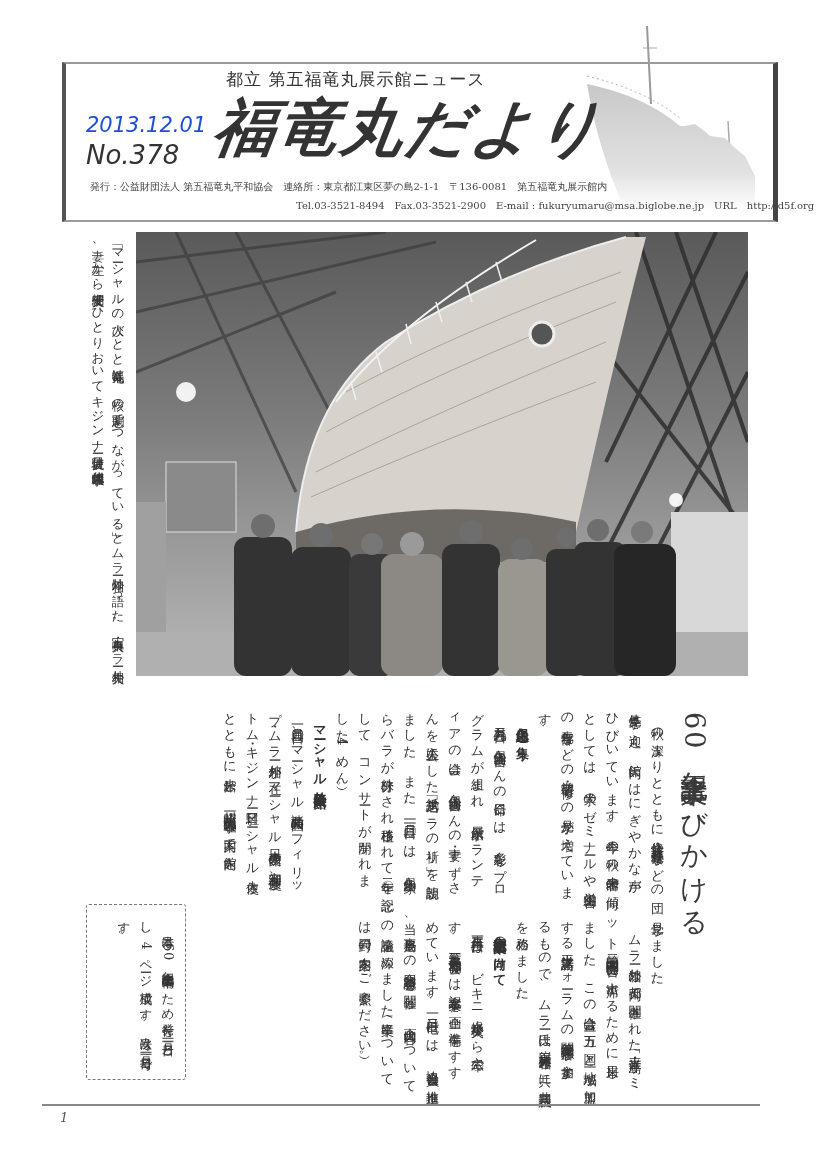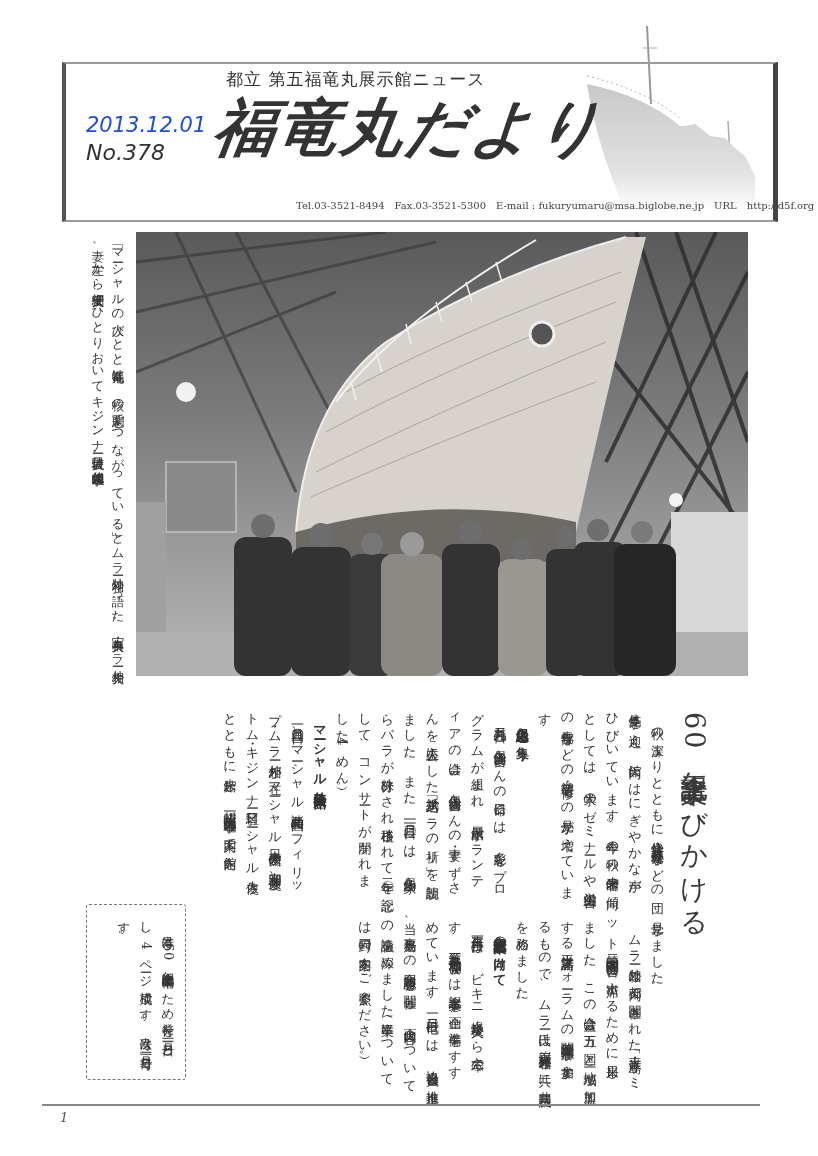--- a/index.html
+++ b/index.html
@@ -19,21 +19,21 @@
   }
   .masthead .subtitle {
     position: absolute; left: 160px; top: 4px; font-size: 17px; letter-spacing: 1px; color: #333; z-index: 2;
   }
   .masthead .date {
     position: absolute; left: 20px; top: 50px; font-family: "DejaVu Sans", "Liberation Sans", sans-serif;
     font-style: italic; font-size: 21px; color: #1d4ed8; z-index: 2; line-height: 1.1;
   }
   .masthead .number {
     position: absolute; left: 20px; top: 76px; font-family: "DejaVu Sans", "Liberation Sans", sans-serif;
-    font-style: italic; font-size: 22px; color: #333; z-index: 2;
+    font-style: italic; font-size: 26px; color: #333; z-index: 2;
   }
   .masthead .title {
     position: absolute; left: 148px; top: 22px; font-size: 62px; font-weight: bold; font-style: italic;
     letter-spacing: 2px; color: #333; transform: skewX(-8deg); z-index: 2;
   }
   .masthead .publisher {
     position: absolute; left: 24px; top: 116px; font-size: 10px; color: #444; z-index: 2; white-space: nowrap;
   }
   .masthead .contact {
     position: absolute; left: 230px; top: 135px; font-size: 10px; color: #444; z-index: 2; white-space: nowrap;
@@ -94,21 +94,22 @@
     <line x1="62" y1="0" x2="66" y2="78" stroke="#999" stroke-width="2"></line>
     <line x1="58" y1="22" x2="72" y2="22" stroke="#aaa" stroke-width="1"></line>
     <line x1="143" y1="95" x2="145" y2="130" stroke="#aaa" stroke-width="1.5"></line>
     <path d="M2 58 Q60 70 95 100 L100 100 L110 98 L118 104 L125 110 L140 112 L150 122 L160 130 L170 150 L170 185 L40 185 Q12 120 2 58 Z" fill="url(#shipfade)"></path>
     <path d="M2 50 Q60 64 95 92" stroke="#b0b0b0" fill="none" stroke-width="1" stroke-dasharray="2 3"></path>
   </svg>
   <div class="subtitle">都立 第五福竜丸展示館ニュース</div>
   <div class="date">2013.12.01</div>
   <div class="number">No.378</div>
   <div class="title">福竜丸だより</div>
-  <div class="contact">Tel.03-3521-8494　Fax.03-3521-5300　E-mail : fukuryumaru@msa.biglobe.ne.jp　URL　http://d5f.org</div>
+  <div class="publisher">発行：公益財団法人 第五福竜丸平和協会　連絡所：東京都江東区夢の島2-1-1　〒136-0081　第五福竜丸展示館内</div>
+  <div class="contact">Tel.03-3521-8494　Fax.03-3521-2900　E-mail : fukuryumaru@msa.biglobe.ne.jp　URL　http://d5f.org</div>
 </header>
 
 <figure class="photo" style="margin:0;">
   <svg width="612" height="444" viewBox="0 0 612 444">
 
     <g stroke="#3c3c3c" stroke-width="3" opacity="0.7">
       <line x1="0" y1="30" x2="250" y2="0"></line>
       <line x1="0" y1="80" x2="300" y2="10"></line>
       <line x1="0" y1="140" x2="200" y2="60"></line>
       <line x1="40" y1="0" x2="160" y2="260"></line>

